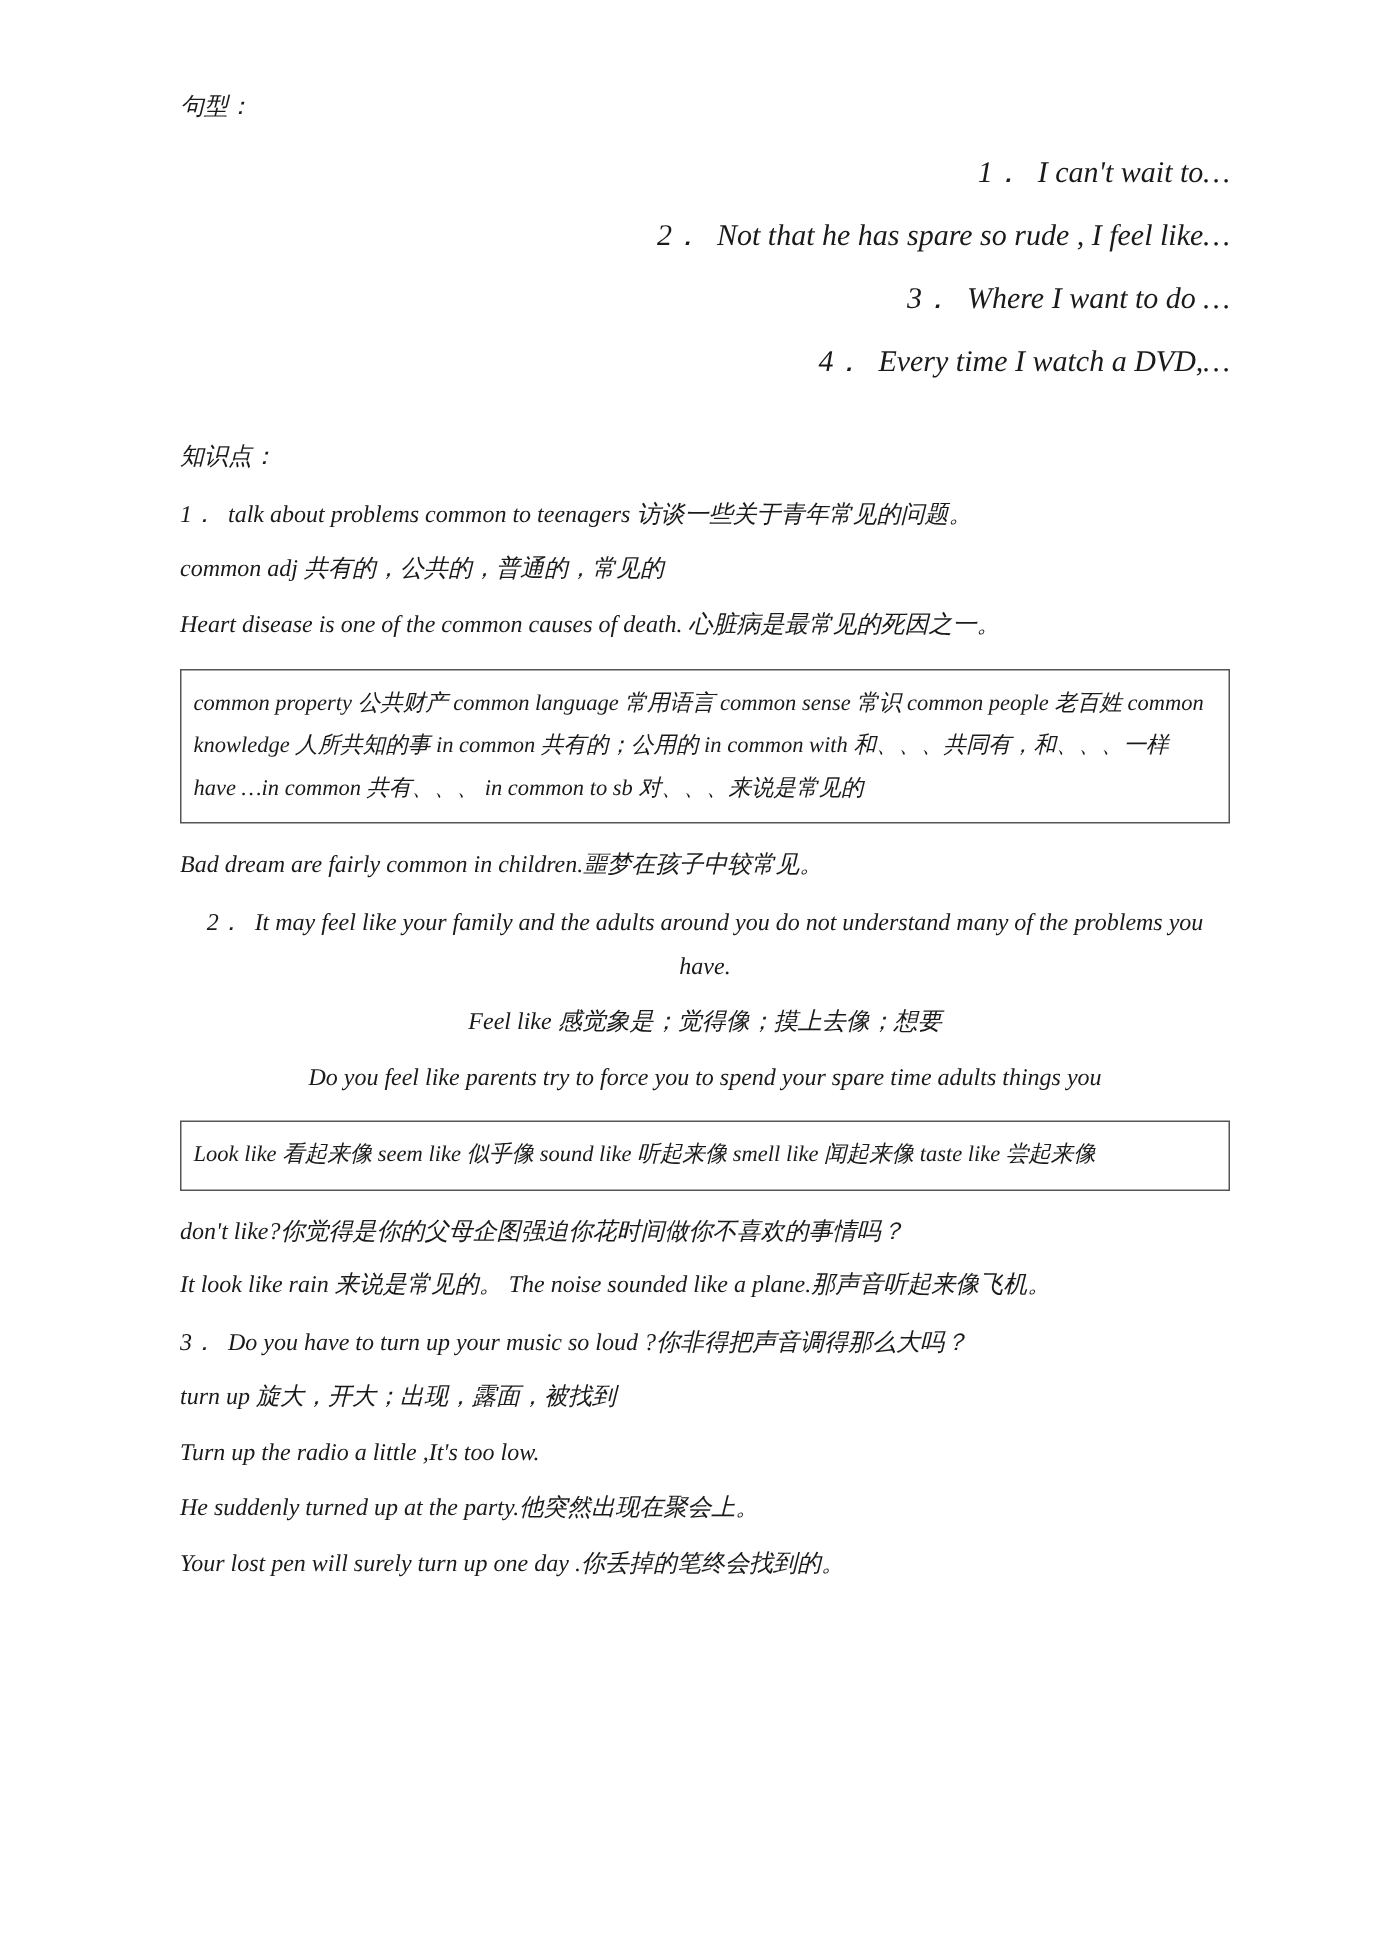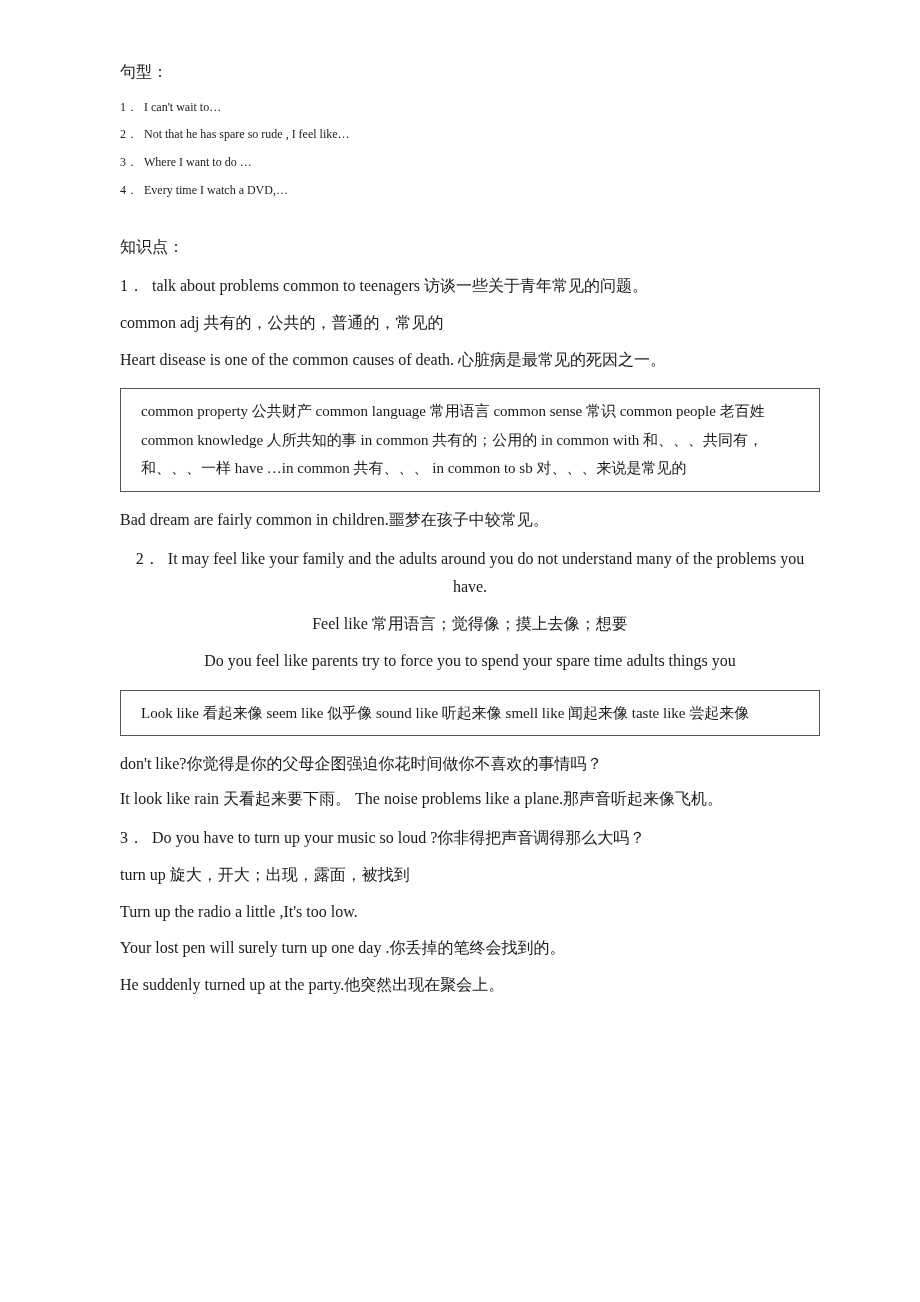--- a/index.html
+++ b/index.html
@@ -1,45 +1,47 @@
 <!DOCTYPE html>
 <html><head>
   <meta charset="utf-8">
   <style>
     * {
       margin: 0;
       padding: 0;
       box-sizing: border-box;
+      font-style: italic;
     }
     body {
       background: #ffffff;
       font-family: "SimSun", "宋体", "Times New Roman", serif;
       font-size: 16px;
       color: #1a1a1a;
       width: 920px;
       min-height: 1302px;
       padding: 40px 100px 40px 120px;
       line-height: 1.8;
     }
     .section-title {
       font-size: 16px;
       margin-bottom: 10px;
       margin-top: 18px;
     }
     .sentence-item {
       margin-bottom: 6px;
-      font-size: 12px;
+      font-size: 20px;
+      text-align: right;
     }
     .knowledge-item {
       margin-bottom: 8px;
       font-size: 16px;
     }
     .box {
       border: 1px solid #555;
-      padding: 8px 20px;
+      padding: 8px 8px;
       margin: 14px 0;
       font-size: 15px;
       line-height: 1.9;
     }
     .normal-line {
       font-size: 16px;
       margin-bottom: 6px;
     }
     p {
       margin-bottom: 6px;
@@ -66,30 +68,30 @@
 </div>
 
 <div class="box">
   <span>common property  公共财产     common language  常用语言  common sense  常识   common people  老百姓   common knowledge   人所共知的事   in common  共有的；公用的    in common with   和、、、共同有，和、、、一样   have …in common  共有、、、   in common to sb  对、、、来说是常见的</span>
 </div>
 
 <p class="normal-line">Bad dream are fairly common in children.噩梦在孩子中较常见。</p>
 
 <div style="margin-top:10px;text-align:center;">
   <p class="knowledge-item"><span>2．</span>&nbsp;&nbsp;<span>It may feel like your family and the adults around you do not understand many of the problems you have.</span></p>
-  <p class="knowledge-item">Feel like  常用语言；觉得像；摸上去像；想要</p>
+  <p class="knowledge-item">Feel like  感觉象是；觉得像；摸上去像；想要</p>
   <p class="knowledge-item">Do you feel like parents try to force you to spend your spare time adults things you</p>
 </div>
 
 <div class="box">
   <span>Look like  看起来像    seem like  似乎像    sound like  听起来像  smell like  闻起来像  taste like  尝起来像</span>
 </div>
 
 <p class="normal-line">don't like?你觉得是你的父母企图强迫你花时间做你不喜欢的事情吗？</p>
-<p class="normal-line">It look like rain   天看起来要下雨。  The noise problems like a plane.那声音听起来像飞机。</p>
+<p class="normal-line">It look like rain   来说是常见的。  The noise sounded like a plane.那声音听起来像飞机。</p>
 
 <div style="margin-top:10px;">
   <p class="knowledge-item"><span>3．</span>&nbsp;&nbsp;<span>Do you have to turn up your music so loud ?你非得把声音调得那么大吗？</span></p>
   <p class="knowledge-item">turn up  旋大，开大；出现，露面，被找到</p>
   <p class="knowledge-item">Turn up the radio a little ,It's too low.</p>
+  <p class="knowledge-item">He suddenly turned up at the party.他突然出现在聚会上。</p>
   <p class="knowledge-item">Your lost pen will surely turn up one day .你丢掉的笔终会找到的。</p>
-  <p class="knowledge-item">He suddenly turned up at the party.他突然出现在聚会上。</p>
 </div>
 
 </body></html>

